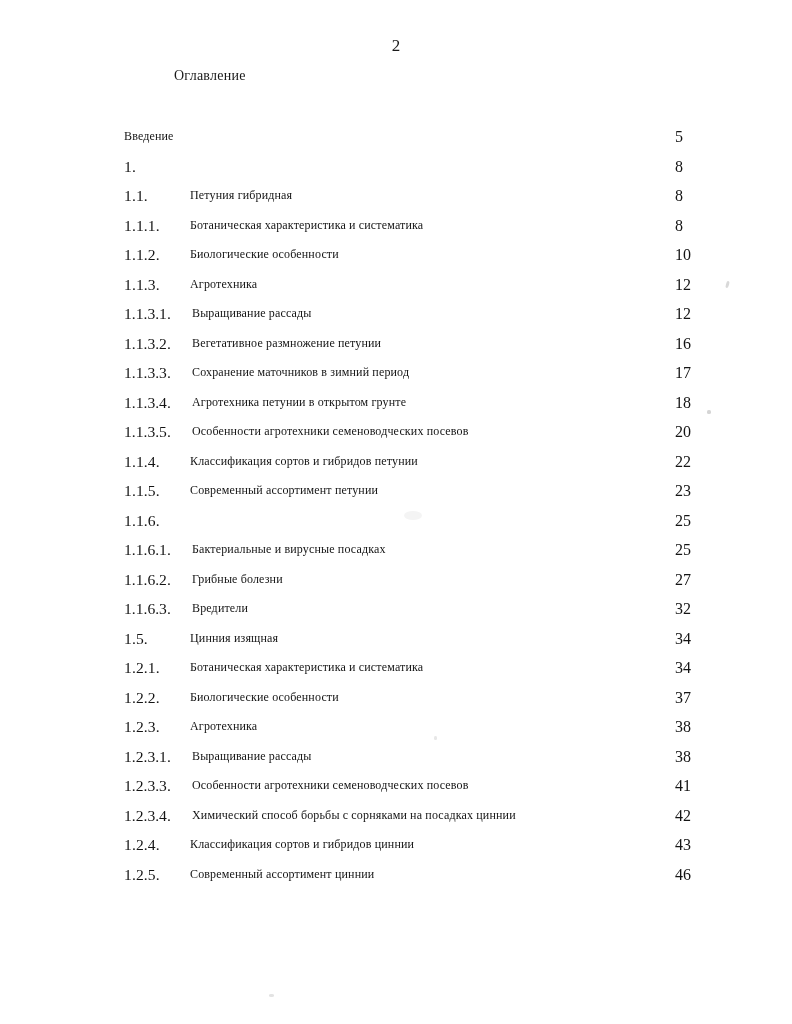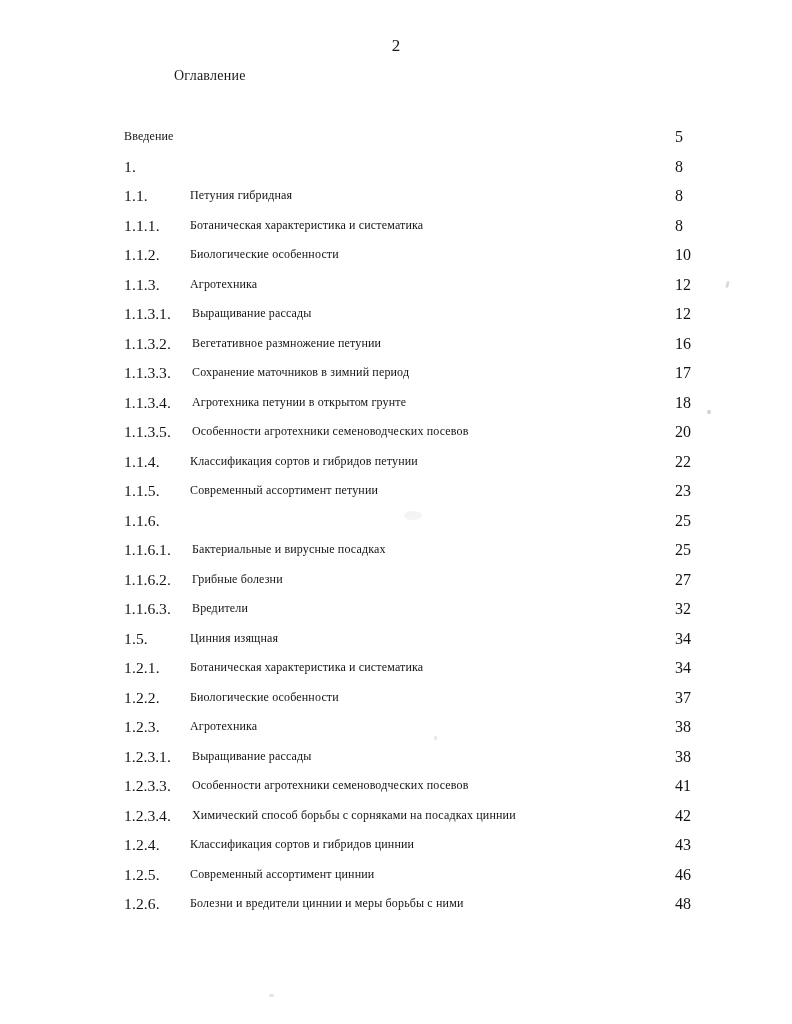--- a/index.html
+++ b/index.html
@@ -251,25 +251,20 @@
       <div class="toc-row lvl3">
         <span class="toc-num">1.2.4.</span>
         <span class="toc-title">Классификация сортов и гибридов циннии</span>
         <span class="toc-page">43</span>
       </div>
       <div class="toc-row lvl3">
         <span class="toc-num">1.2.5.</span>
         <span class="toc-title">Современный ассортимент циннии</span>
         <span class="toc-page">46</span>
       </div>
-      <div class="toc-row lvl3">
-        <span class="toc-num">1.2.6.</span>
-        <span class="toc-title">Болезни и вредители циннии и меры борьбы с ними</span>
-        <span class="toc-page">48</span>
-      </div>
     </div>
 
   <span class="speck s1"></span>
   <span class="speck s2"></span>
   <span class="speck s3"></span>
   <span class="speck s4"></span>
   <span class="speck s5"></span>
 
 </div>
 

